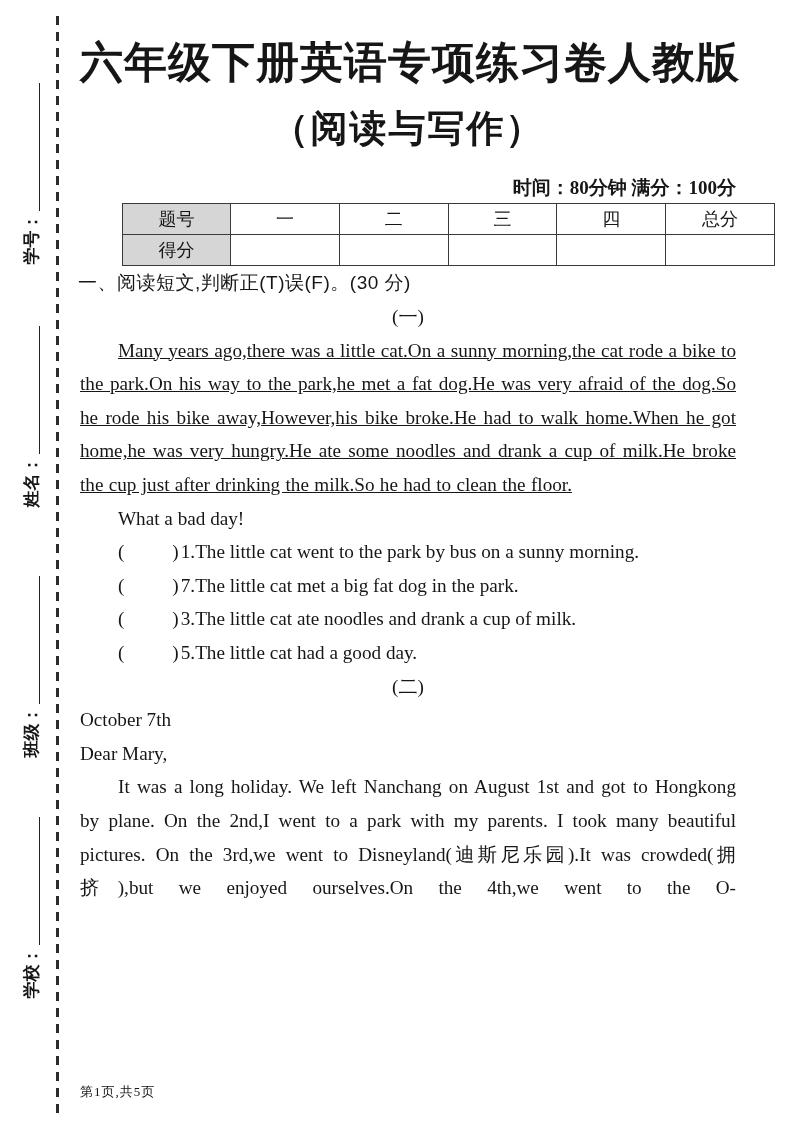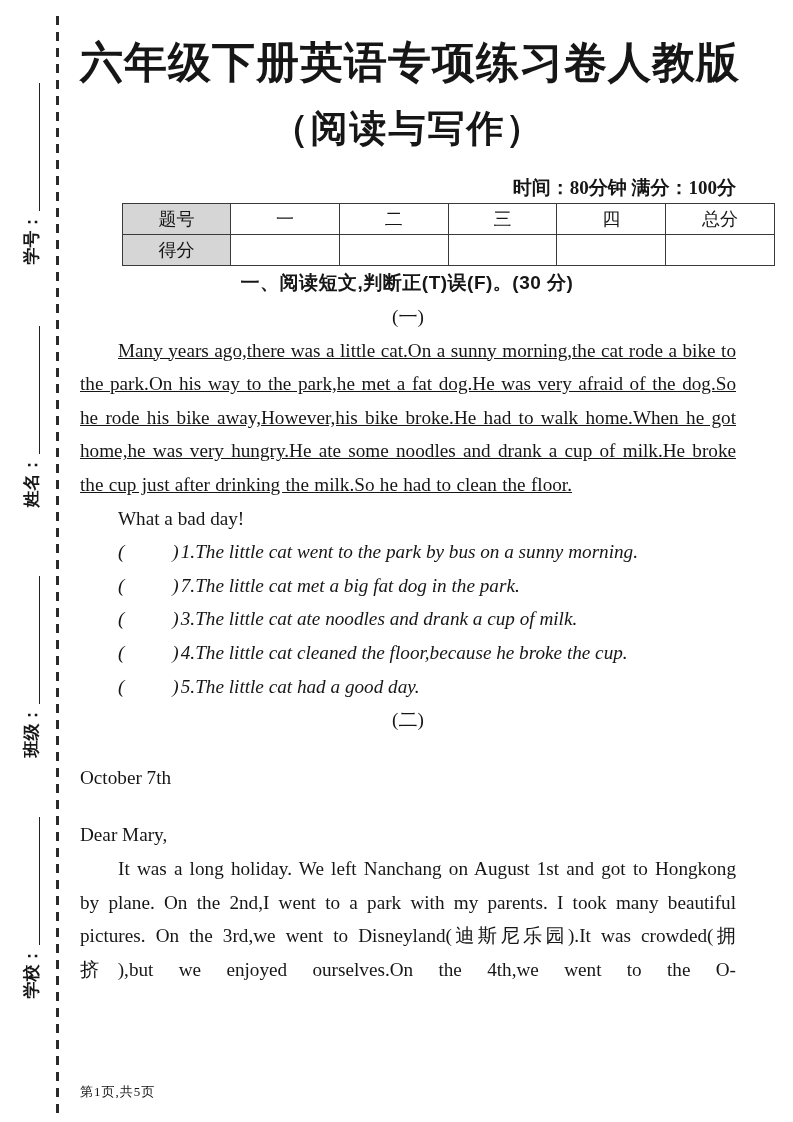--- a/index.html
+++ b/index.html
@@ -45,32 +45,32 @@
     margin-left:40px;
   }
   table.score td{
     border:1.4px solid #3a3a3a;text-align:center;vertical-align:middle;
     height:30px;padding:0;
   }
   table.score td.gray{background:#d6d6d6;width:107px;}
   .sec-heading{
     position:absolute;top:270px;left:78px;width:658px;
     font-family:"Liberation Sans","DejaVu Sans",sans-serif;
-    font-size:19px;font-weight:bold;letter-spacing:0.5px;text-align:center;
+    font-size:19px;font-weight:normal;letter-spacing:0.5px;
   }
   .content{
     position:absolute;top:300px;left:80px;width:656px;
     font-size:19.2px;line-height:33.6px;
   }
   .center-line{text-align:center;}
   .para1{text-align:justify;text-indent:38px;word-spacing:0.5px;text-decoration:underline;}
   .exclaim{padding-left:38px;}
-  .tf-item{padding-left:38px;white-space:nowrap;font-style:italic;}
+  .tf-item{padding-left:38px;white-space:nowrap;}
   .tf-paren{margin-right:2px;}
-  .letter-date,.letter-salutation{padding-left:0;margin-top:24px;}
+  .letter-date,.letter-salutation{padding-left:0;}
   .letter-para{text-align:justify;text-align-last:justify;text-indent:38px;word-spacing:2px;}
   .footer{
     position:absolute;top:1083px;left:80px;width:656px;
     font-size:13px;letter-spacing:1px;
   }
 </style>
 </head>
 <body>
 
 <div class="seal-line"></div>
@@ -127,23 +127,20 @@
   <div class="tf-item">
     <span class="tf-paren">(&nbsp;&nbsp;&nbsp;&nbsp;&nbsp;&nbsp;&nbsp;&nbsp;&nbsp;&nbsp;)</span><span>1.The little cat went to the park by bus on a sunny morning.</span>
   </div>
   <div class="tf-item">
     <span class="tf-paren">(&nbsp;&nbsp;&nbsp;&nbsp;&nbsp;&nbsp;&nbsp;&nbsp;&nbsp;&nbsp;)</span><span>7.The little cat met a big fat dog in the park.</span>
   </div>
   <div class="tf-item">
     <span class="tf-paren">(&nbsp;&nbsp;&nbsp;&nbsp;&nbsp;&nbsp;&nbsp;&nbsp;&nbsp;&nbsp;)</span><span>3.The little cat ate noodles and drank a cup of milk.</span>
   </div>
   <div class="tf-item">
-    <span class="tf-paren">(&nbsp;&nbsp;&nbsp;&nbsp;&nbsp;&nbsp;&nbsp;&nbsp;&nbsp;&nbsp;)</span><span>4.The little cat cleaned the floor,because he broke the cup.</span>
-  </div>
-  <div class="tf-item">
     <span class="tf-paren">(&nbsp;&nbsp;&nbsp;&nbsp;&nbsp;&nbsp;&nbsp;&nbsp;&nbsp;&nbsp;)</span><span>5.The little cat had a good day.</span>
   </div>
 
   <div class="center-line">(二)</div>
   <div class="letter-date">October 7th</div>
   <div class="letter-salutation">Dear Mary,</div>
   <div class="letter-para">It was a long holiday. We left Nanchang on August 1st and got to Hongkong by plane. On the 2nd,I went to a park with my parents. I took many beautiful pictures. On the 3rd,we went to Disneyland(迪斯尼乐园).It was crowded(拥挤),but we enjoyed ourselves.On the 4th,we went to the O-</div>
 </div>
 
 <div class="footer">第1页,共5页</div>

